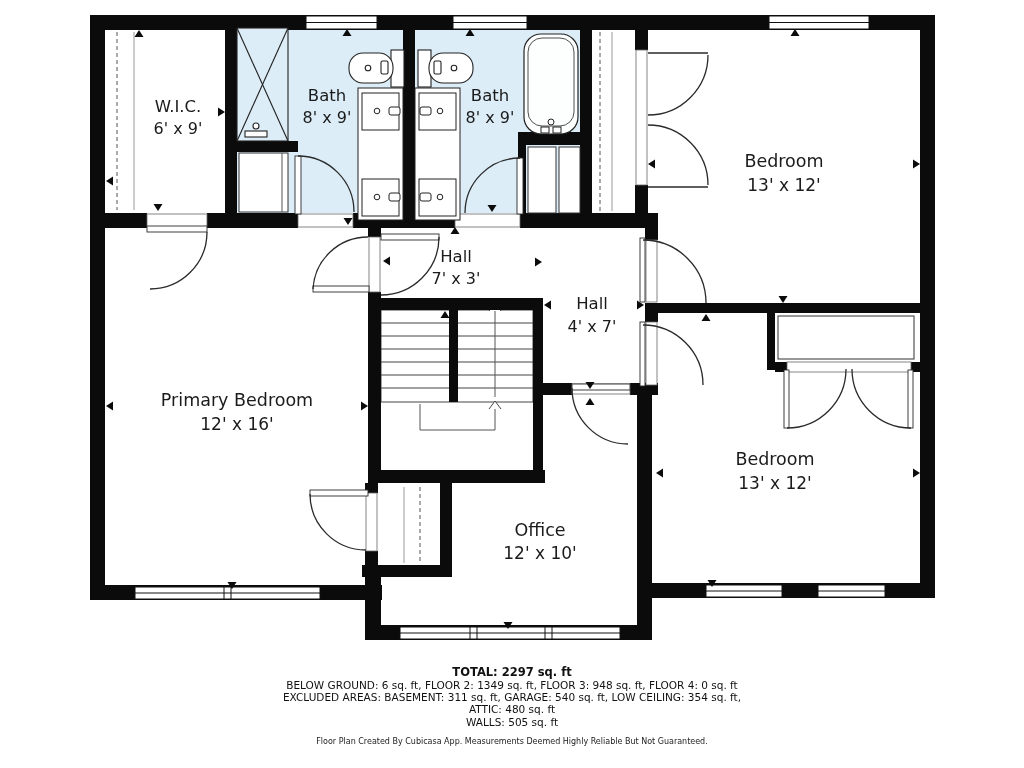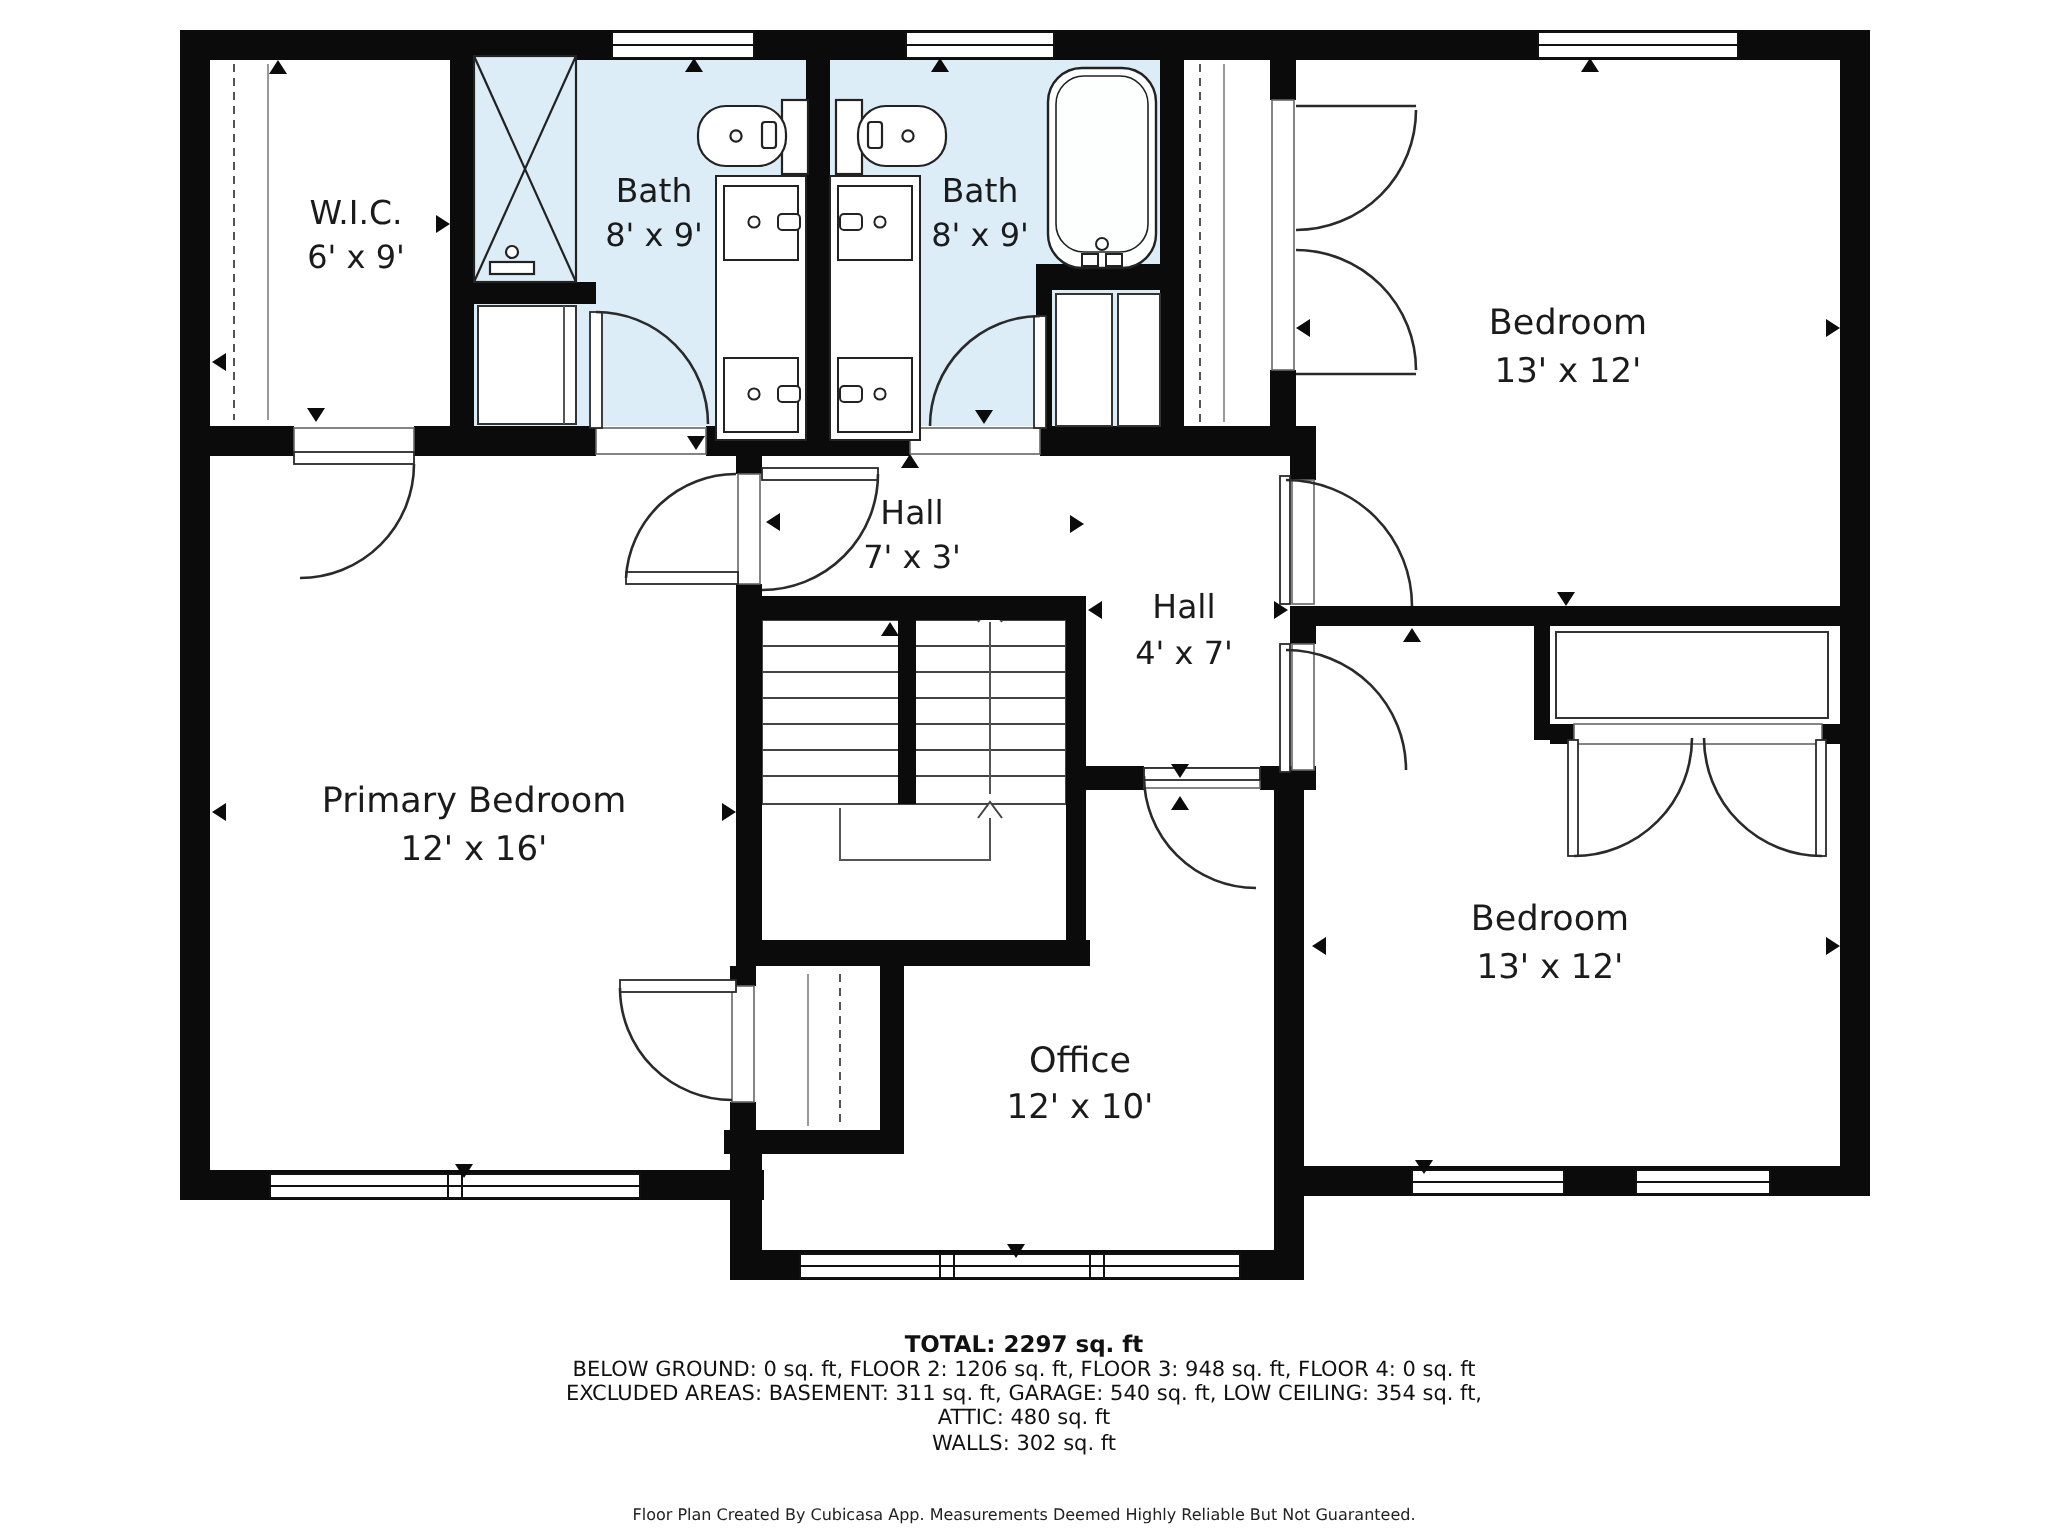--- a/index.html
+++ b/index.html
@@ -7,21 +7,21 @@
          font-family:"DejaVu Sans","Liberation Sans",sans-serif;}
   #plan-svg{position:absolute;left:0;top:0;}
   .room-name{font-size:17.5px;fill:#1b1b1b;}
   .room-name.small{font-size:16.5px;}
   .room-dims{font-size:17px;fill:#1b1b1b;}
   .room-dims.small{font-size:16px;}
   text{text-anchor:middle;}
   .footer{position:absolute;left:0;top:666px;width:1024px;text-align:center;color:#111;}
   .footer .total{font-size:11.5px;font-weight:bold;line-height:13px;}
   .footer .line{font-size:10.5px;line-height:12.2px;}
-  .footer .disclaimer{font-size:8px;color:#222;margin-top:25px;}
+  .footer .disclaimer{font-size:8px;color:#222;margin-top:9px;}
 </style>
 </head>
 <body>
 
 <div id="stage">
 <svg id="plan-svg" width="1024" height="768" viewBox="0 0 1024 768">
 
   <g>
     <rect x="237" y="30" width="166" height="183" fill="#dcedf8"></rect>
     <rect x="415" y="30" width="165" height="183" fill="#dcedf8"></rect>
@@ -320,19 +320,19 @@
     </g>
     <g>
       <text class="room-name" x="540" y="536">Office</text>
       <text class="room-dims" x="540" y="559">12' x 10'</text>
     </g>
   </g>
 </svg>
 
   <div class="footer">
     <div class="total">TOTAL: 2297 sq. ft</div>
-    <div class="line">BELOW GROUND: 0 sq. ft, FLOOR 2: 1206 sq. ft, FLOOR 3: 948 sq. ft, FLOOR 4: 0 sq. ft</div>
+    <div class="line">BELOW GROUND: 6 sq. ft, FLOOR 2: 1349 sq. ft, FLOOR 3: 948 sq. ft, FLOOR 4: 0 sq. ft</div>
     <div class="line">EXCLUDED AREAS: BASEMENT: 311 sq. ft, GARAGE: 540 sq. ft, LOW CEILING: 354 sq. ft,</div>
     <div class="line">ATTIC: 480 sq. ft</div>
-    <div class="line">WALLS: 302 sq. ft</div>
+    <div class="line">WALLS: 505 sq. ft</div>
     <div class="disclaimer">Floor Plan Created By Cubicasa App. Measurements Deemed Highly Reliable But Not Guaranteed.</div>
   </div>
 </div>
 
 </body></html>

